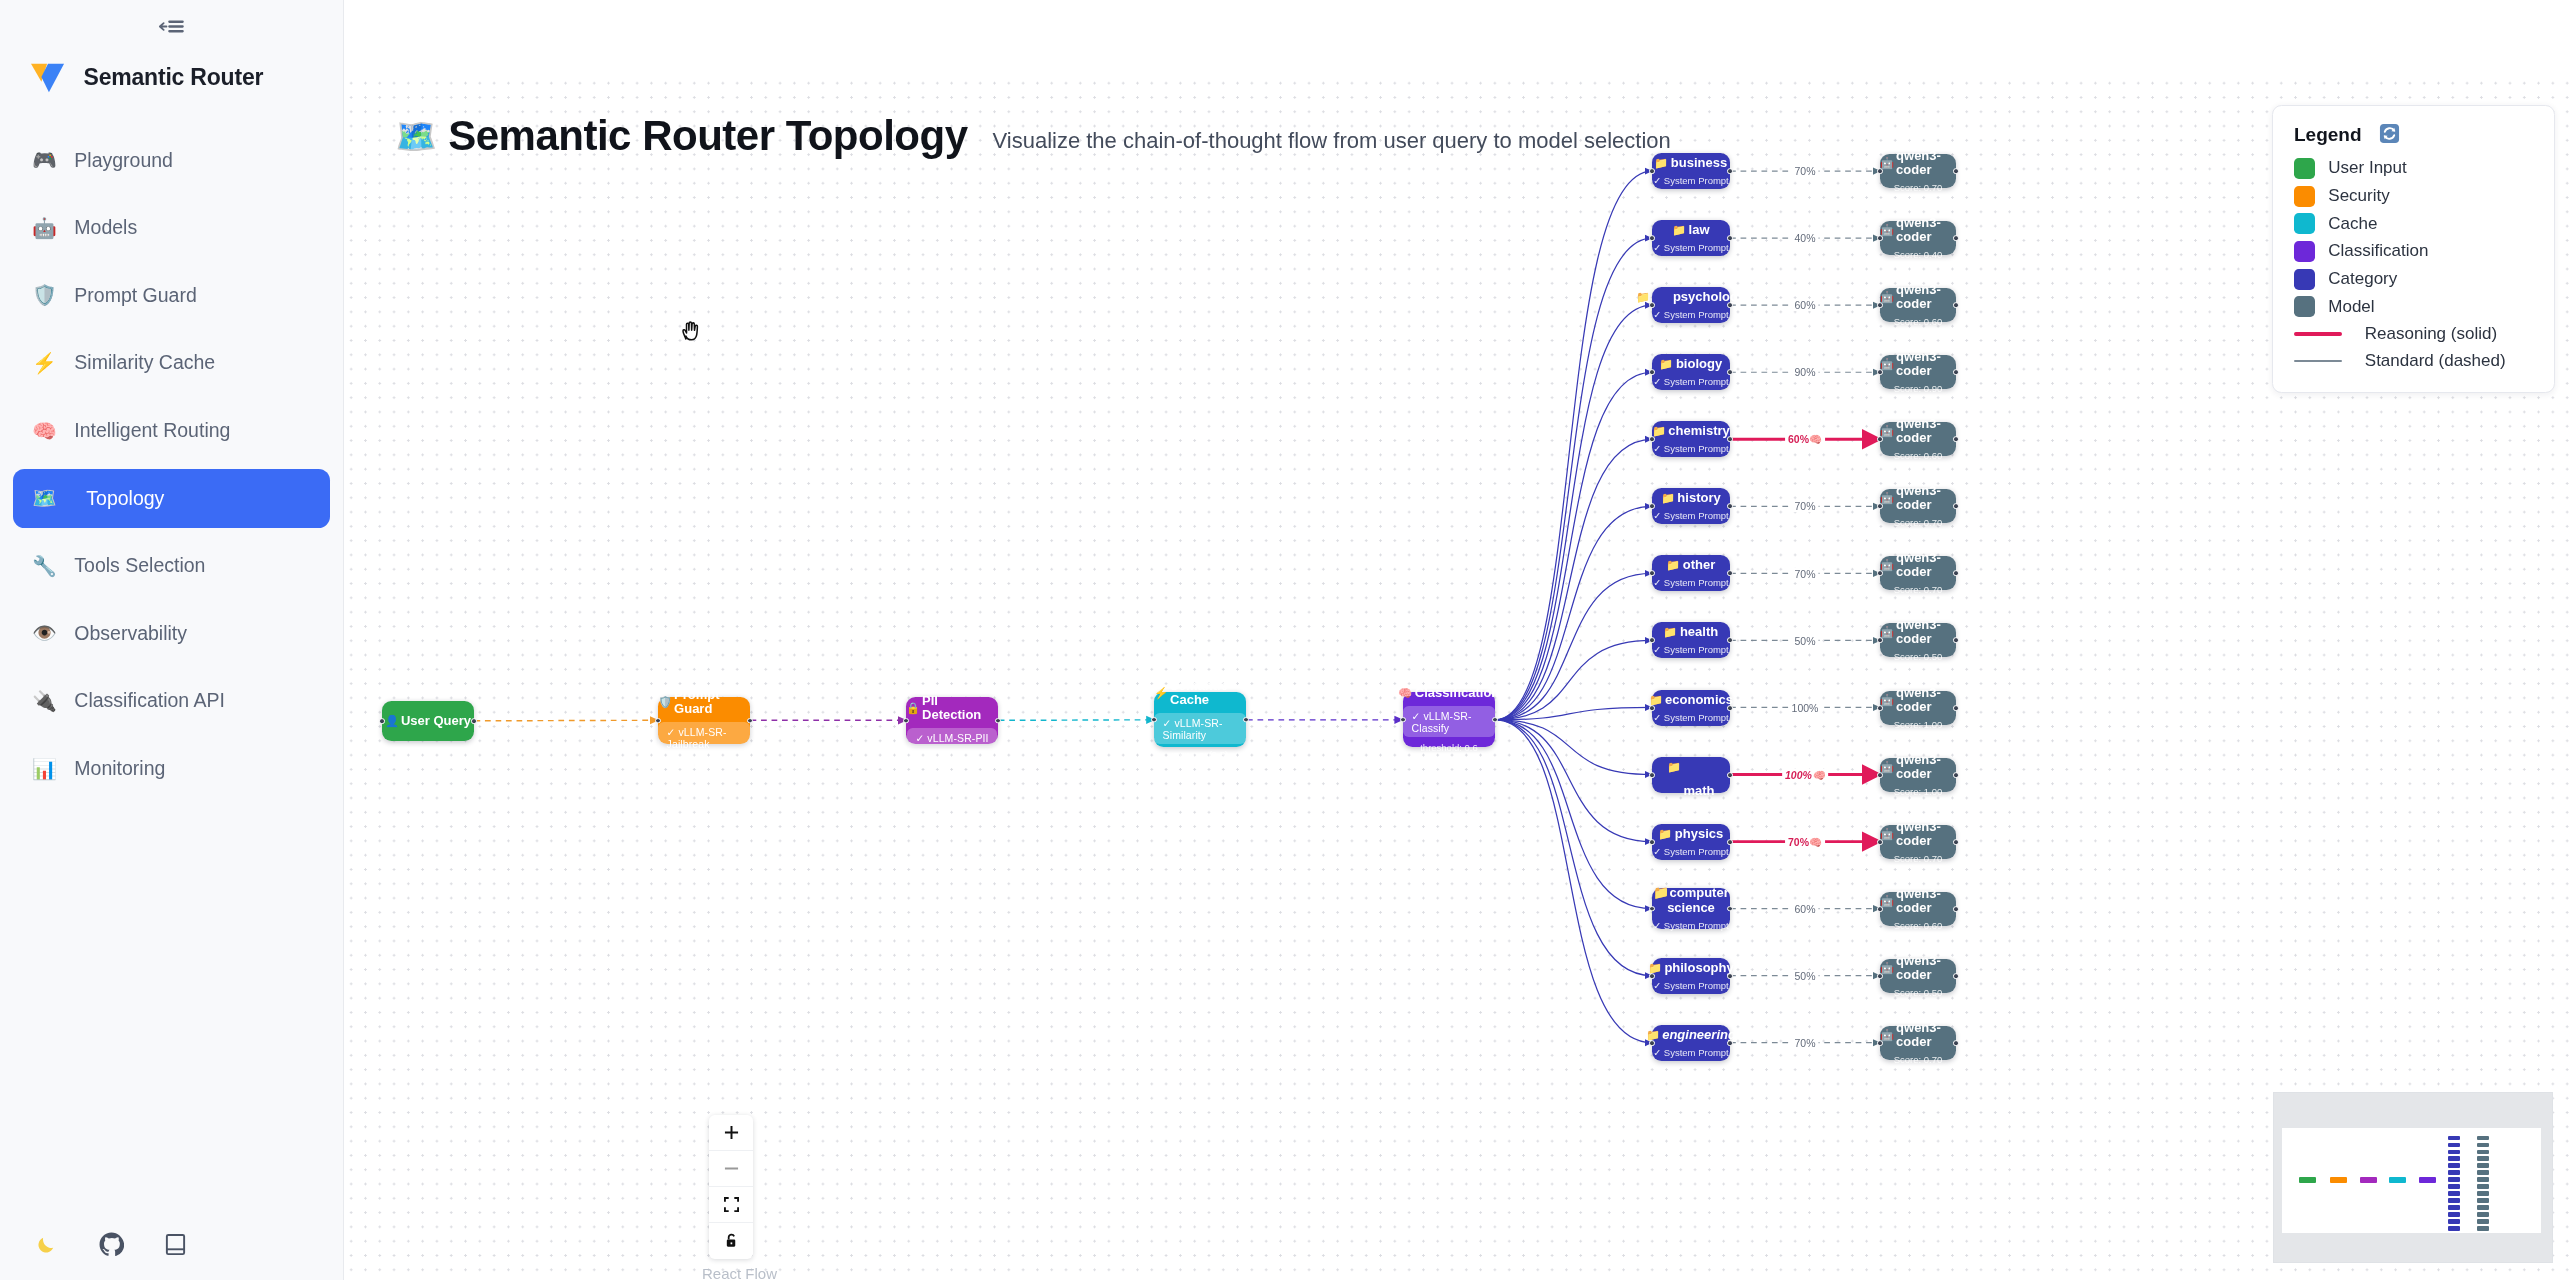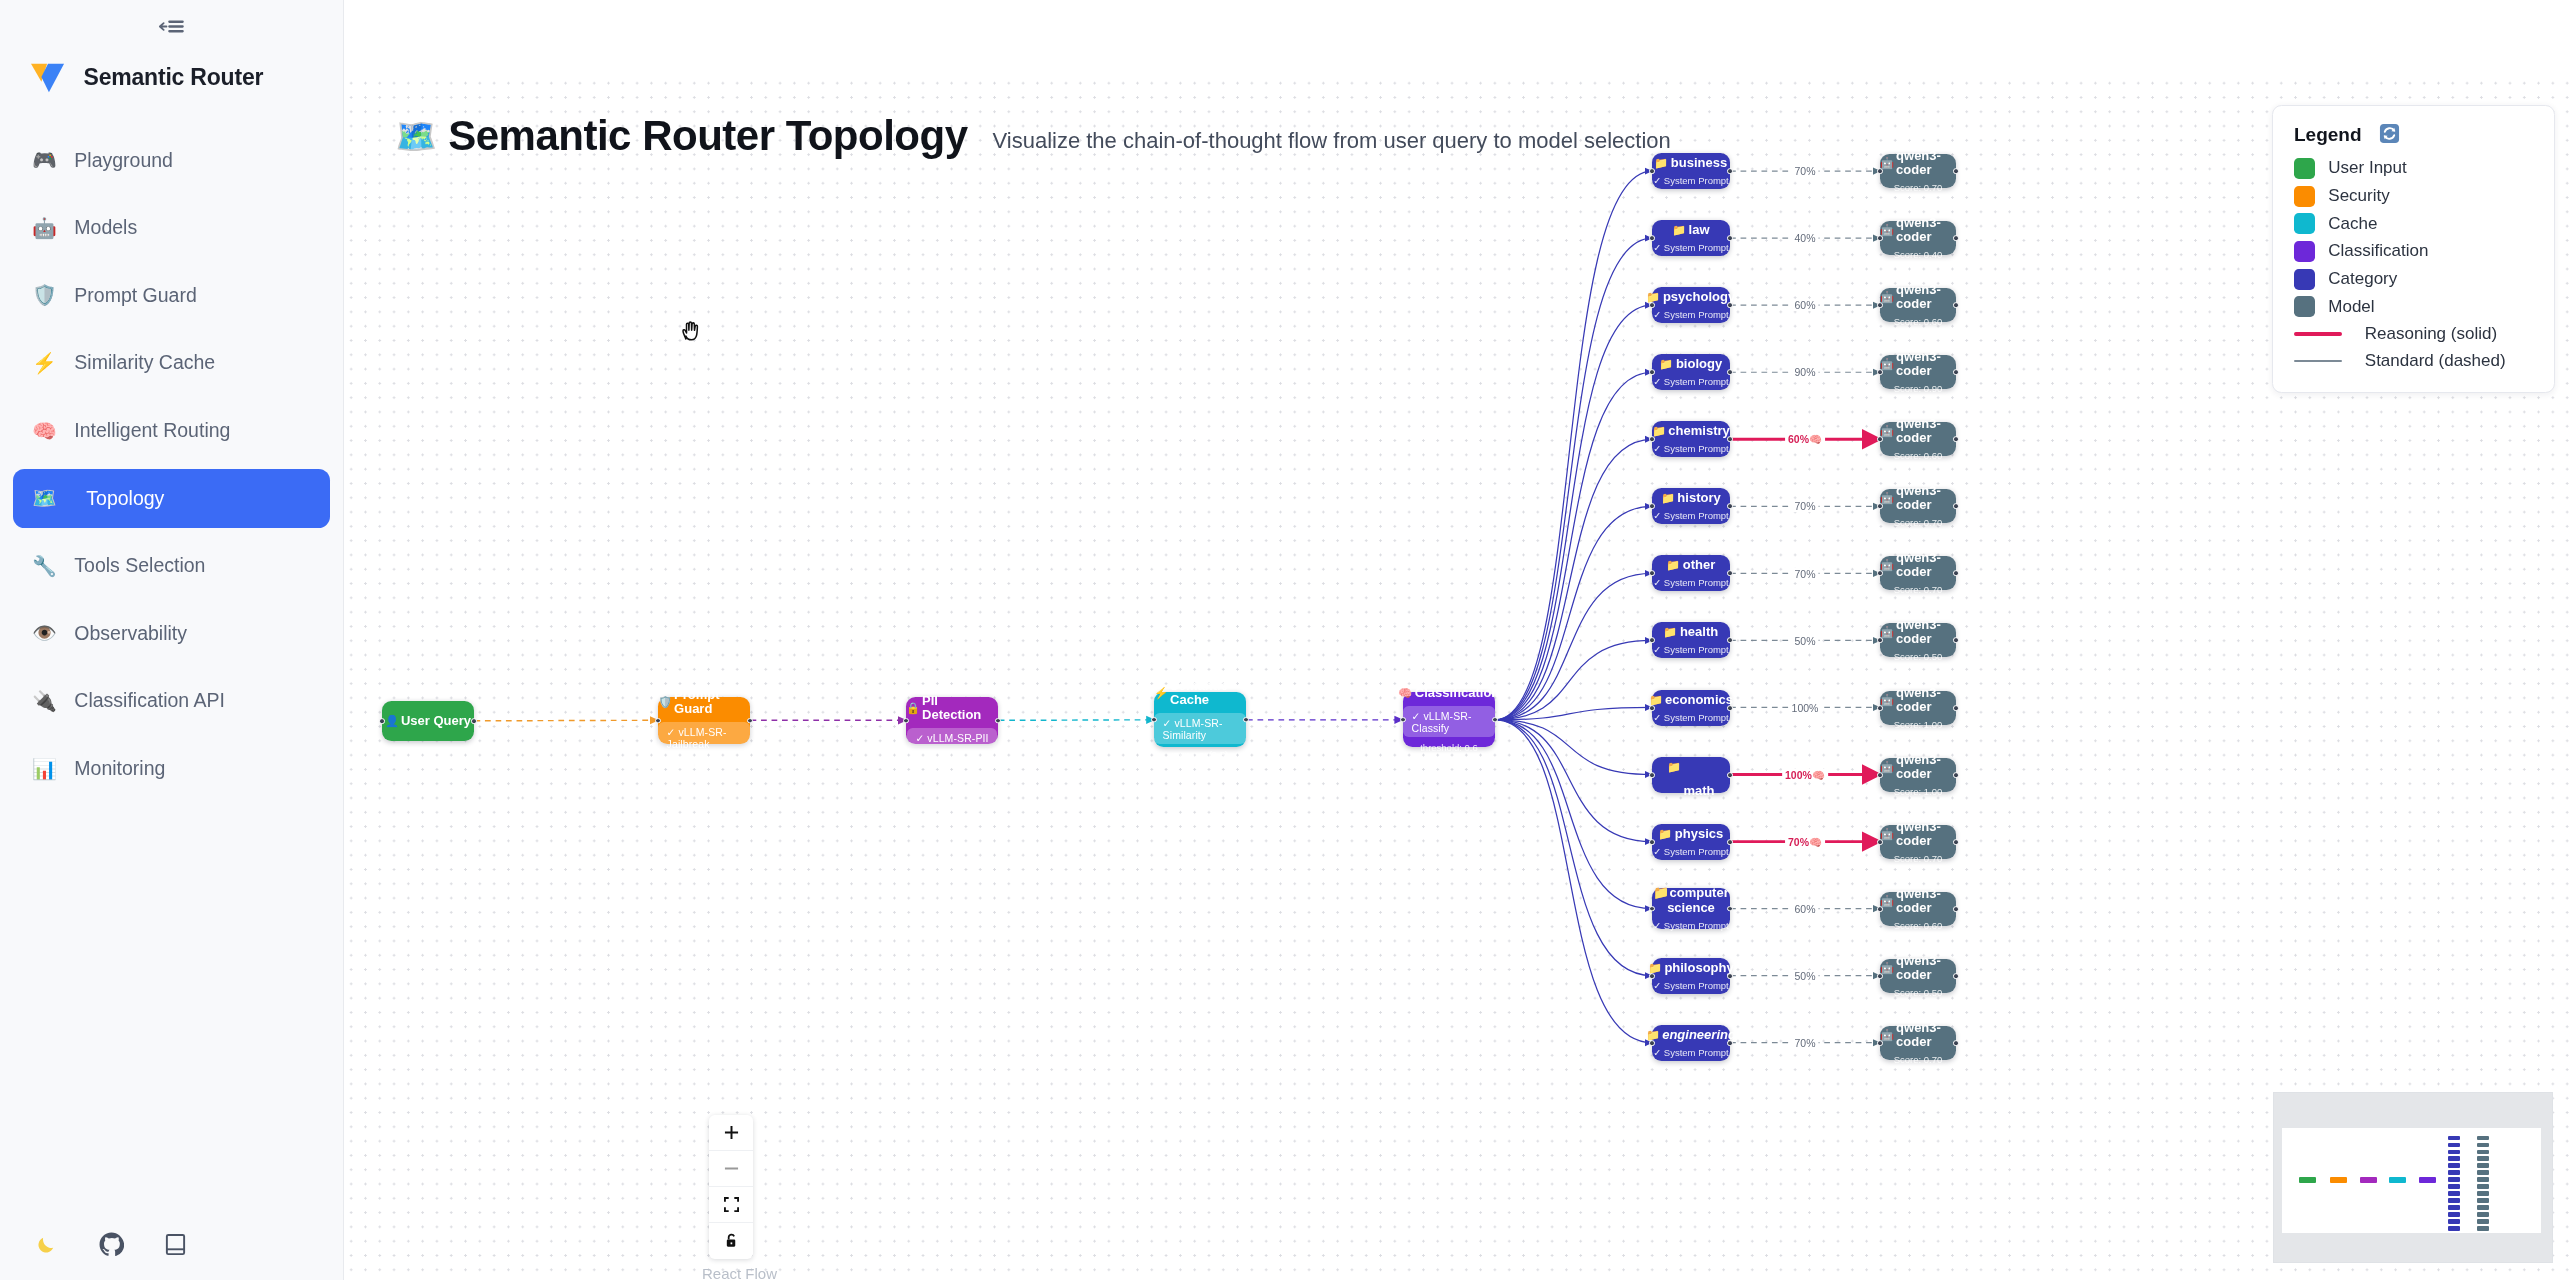--- a/index.html
+++ b/index.html
@@ -364,21 +364,21 @@
                 <span class="e">🤖</span>
                 <span>qwen3-coder</span>
               </div>
               <div class="meta">Score: 0.40</div>
               <span class="handle l"></span>
               <span class="handle r"></span>
             </div>
             <div class="node n-cat" style="left: 1308px; top: 211px; width: 78px; height: 36px;">
               <div class="ttl">
                 <span class="e">📁</span>
-                <span style="text-align: center;">psychology</span>
+                <span style="text-align: center; padding-left: 20px;">psychology</span>
               </div>
               <div class="meta">✓ System Prompt</div>
               <span class="handle l"></span>
               <span class="handle r"></span>
             </div>
             <div class="node n-model" style="left: 1536px; top: 212px; width: 76px; height: 34px;">
               <div class="ttl">
                 <span class="e">🤖</span>
                 <span>qwen3-coder</span>
               </div>
@@ -588,21 +588,21 @@
         <div id="labels-host">
             <div class="elabel" style="left: 1461px; top: 95px;"><span>70%</span></div>
             <div class="elabel" style="left: 1461px; top: 162px;"><span>40%</span></div>
             <div class="elabel" style="left: 1461px; top: 229px;"><span>60%</span></div>
             <div class="elabel" style="left: 1461px; top: 296px;"><span>90%</span></div>
             <div class="elabel reason" style="left: 1461px; top: 363px;"><span>60%</span><span class="brain">🧠</span></div>
             <div class="elabel" style="left: 1461px; top: 430px;"><span>70%</span></div>
             <div class="elabel" style="left: 1461px; top: 498px;"><span>70%</span></div>
             <div class="elabel" style="left: 1461px; top: 565px;"><span>50%</span></div>
             <div class="elabel" style="left: 1461px; top: 632px;"><span>100%</span></div>
-            <div class="elabel reason" style="left: 1461px; top: 699px;"><span>100%</span><span class="brain">🧠</span></div>
+            <div class="elabel reason" style="left: 1461px; top: 699px; font-style: italic;"><span>100%</span><span class="brain">🧠</span></div>
             <div class="elabel reason" style="left: 1461px; top: 766px;"><span>70%</span><span class="brain">🧠</span></div>
             <div class="elabel" style="left: 1461px; top: 833px;"><span>60%</span></div>
             <div class="elabel" style="left: 1461px; top: 900px;"><span>50%</span></div>
             <div class="elabel" style="left: 1461px; top: 967px;"><span>70%</span></div>
           </div>
 
         <div style="position:absolute;left:335px;top:243px;">
           <svg width="27" height="28.5" viewBox="0 0 28 30">
             <path d="M7 21c-1-3-3-6-3-8.5 0-1.3 1.6-1.7 2.3-.4l1.4 2.6V5.6c0-1.5 2.2-1.6 2.3 0l.2 6.1.3-7.3c.05-1.6 2.35-1.6 2.4 0l.2 7.3.45-6.5c.1-1.5 2.3-1.5 2.35.05l.2 6.6.75-4.3c.25-1.4 2.35-1.15 2.3.35-.15 4.4-.25 7.6-1.1 10.1-.8 2.3-2.3 3.9-5 3.9-3.3 0-4.9-1.3-6-3.9z" fill="#fff" stroke="#111" stroke-width="1.6" stroke-linejoin="round"></path>
           </svg>

